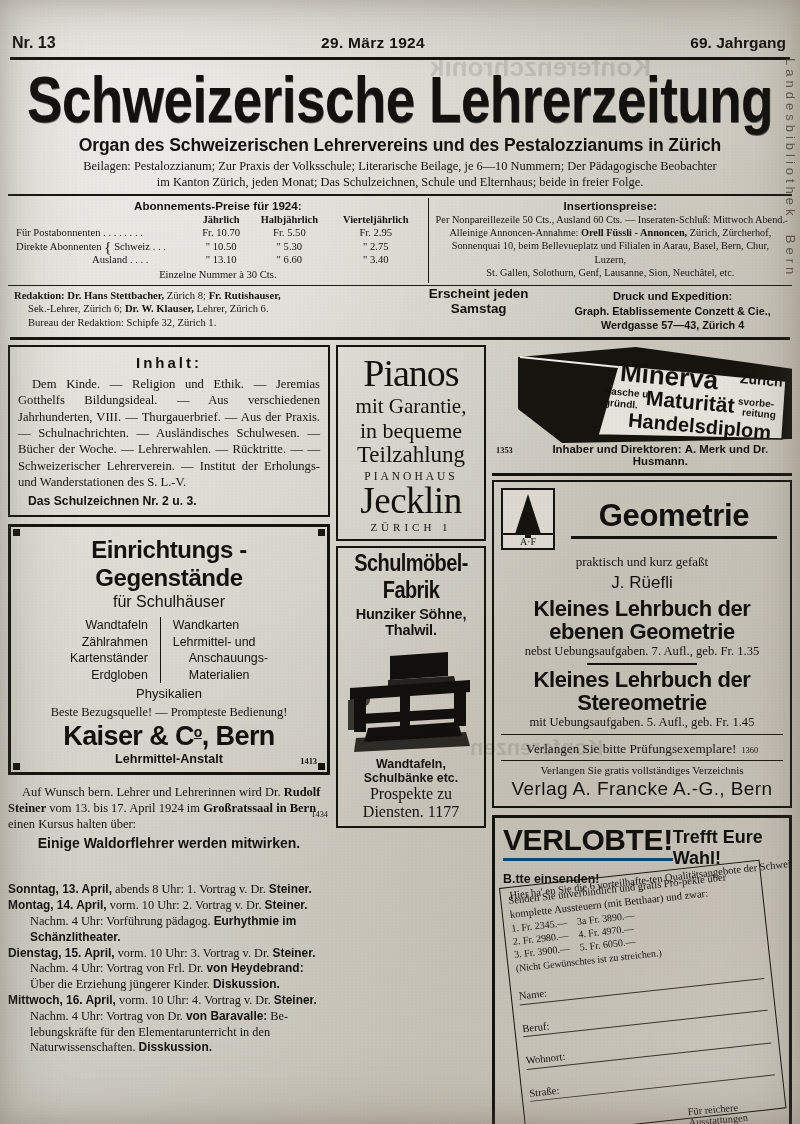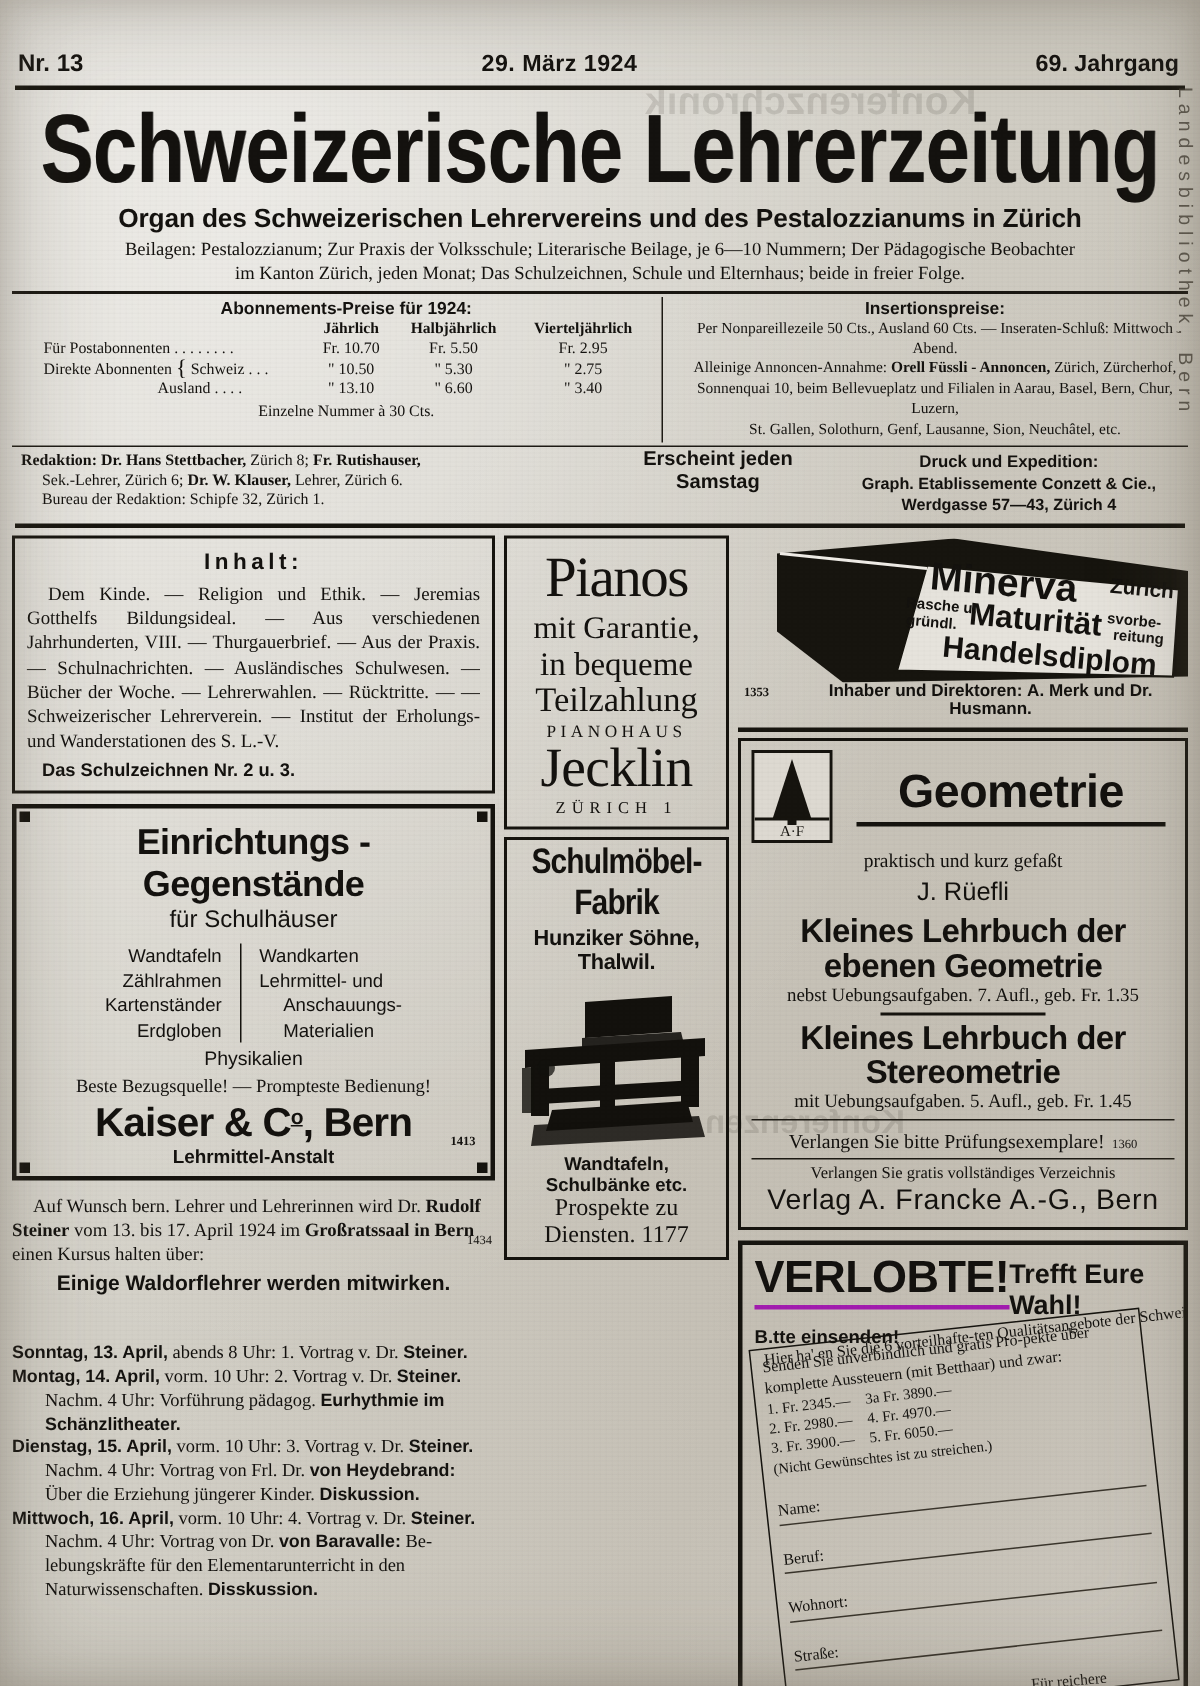--- a/index.html
+++ b/index.html
@@ -70,21 +70,21 @@
     margin:6px 0 3px;
   }
   .beilagen{
     text-align:center;font-size:12.4px;line-height:1.22;
     font-family:"Liberation Serif",serif;
     margin:0 14px 4px;
   }
 
   
   .band{display:flex;}
-  .band .cell{flex:1;padding:3px 6px 4px;margin-left:13px;}
+  .band .cell{flex:1;padding:3px 6px 4px;}
   .band .divider{width:1px;background:#1d1a14;margin:2px 0;}
   .band-head{
     text-align:center;font-weight:700;font-size:11.6px;
     font-family:"Liberation Sans",sans-serif;margin-bottom:1px;
   }
   .abo{font-size:10.6px;line-height:1.28;font-family:"Liberation Serif",serif;}
   .abo table{width:100%;border-collapse:collapse;font-size:10.6px;}
   .abo th{font-weight:700;font-size:10.4px;text-align:center;padding:0 2px;}
   .abo td{padding:0 2px;}
   .abo td.lbl{text-align:left;white-space:nowrap;}
@@ -137,21 +137,21 @@
   .kaiser .twocol .a{text-align:right;padding-right:12px;border-right:1px solid #16140f;}
   .kaiser .twocol .b{text-align:left;padding-left:12px;}
   .kaiser .phys{font-family:"Liberation Sans",sans-serif;font-size:13px;margin:3px 0 4px;}
   .kaiser .bezug{font-size:12.4px;margin:3px 0 1px;}
   .kaiser h3{
     margin:1px 0 0;font-family:"Liberation Sans",sans-serif;font-weight:700;font-size:27px;letter-spacing:-.6px;
   }
   .kaiser h3 sup{font-size:14px;vertical-align:8px;text-decoration:underline;}
   .kaiser .anstalt{font-family:"Liberation Sans",sans-serif;font-weight:700;font-size:12.6px;position:relative;}
   .refno{font-size:8.4px;font-family:"Liberation Serif",serif;}
-  .kaiser .anstalt .refno{position:absolute;right:2px;bottom:13px;}
+  .kaiser .anstalt .refno{position:absolute;right:2px;bottom:0;}
 
   
   .anthro{margin-top:9px;position:relative;}
   .anthro .intro{font-size:12.5px;line-height:1.28;text-indent:14px;}
   .anthro .intro b{font-weight:700;}
   .anthro .refno-tr{position:absolute;right:2px;top:26px;font-size:8.4px;}
   .anthro h2{
     text-align:center;margin:6px 0 0;font-family:"Liberation Sans",sans-serif;font-weight:700;
     font-size:24.5px;line-height:1.07;letter-spacing:-.5px;
   }
@@ -203,21 +203,21 @@
   .geo .sep{height:2px;background:#16140f;width:110px;margin:3px auto;}
   .geo .req{font-size:13.2px;position:relative;padding-top:3px;}
   .geo .req .refno{font-size:8.4px;margin-left:5px;}
   .geo .req2{font-size:11px;}
   .geo .verlag{font-family:"Liberation Sans",sans-serif;font-size:19px;letter-spacing:.4px;margin-top:2px;}
 
   
   .verl{border:3px solid #16140f;margin-top:7px;position:relative;height:354px;overflow:hidden;}
   .verl .vtop{display:flex;justify-content:space-between;align-items:flex-start;padding:5px 8px 0;}
   .verl h2{margin:0;font-family:"Liberation Sans",sans-serif;font-weight:700;font-size:30px;letter-spacing:-.4px;
-           border-bottom:3px solid #a21caf;padding-bottom:1px;}
+           border-bottom:3px solid #0c4a6e;padding-bottom:1px;}
   .verl .trefft{font-family:"Liberation Sans",sans-serif;font-weight:700;font-size:18px;padding-top:4px;}
   .verl .bitte{font-family:"Liberation Sans",sans-serif;font-weight:700;font-size:12.4px;padding:3px 0 0 8px;}
   .tiltwrap{position:absolute;left:4px;top:70px;width:350px;height:272px;transform:rotate(-6.2deg);
     transform-origin:left top;}
   .coupon{border:1px solid #16140f;width:262px;height:250px;padding:6px 7px;box-sizing:border-box;
     font-size:10.2px;line-height:1.28;}
   .coupon .hdl{font-size:10.6px;}
   .coupon .prices{margin:2px 0 0;display:flex;gap:10px;font-size:10px;}
   .coupon .fields{margin-top:14px;}
   .coupon .fields div{margin-bottom:17px;border-bottom:1px solid #3a352c;padding-bottom:1px;font-size:10.6px;}

